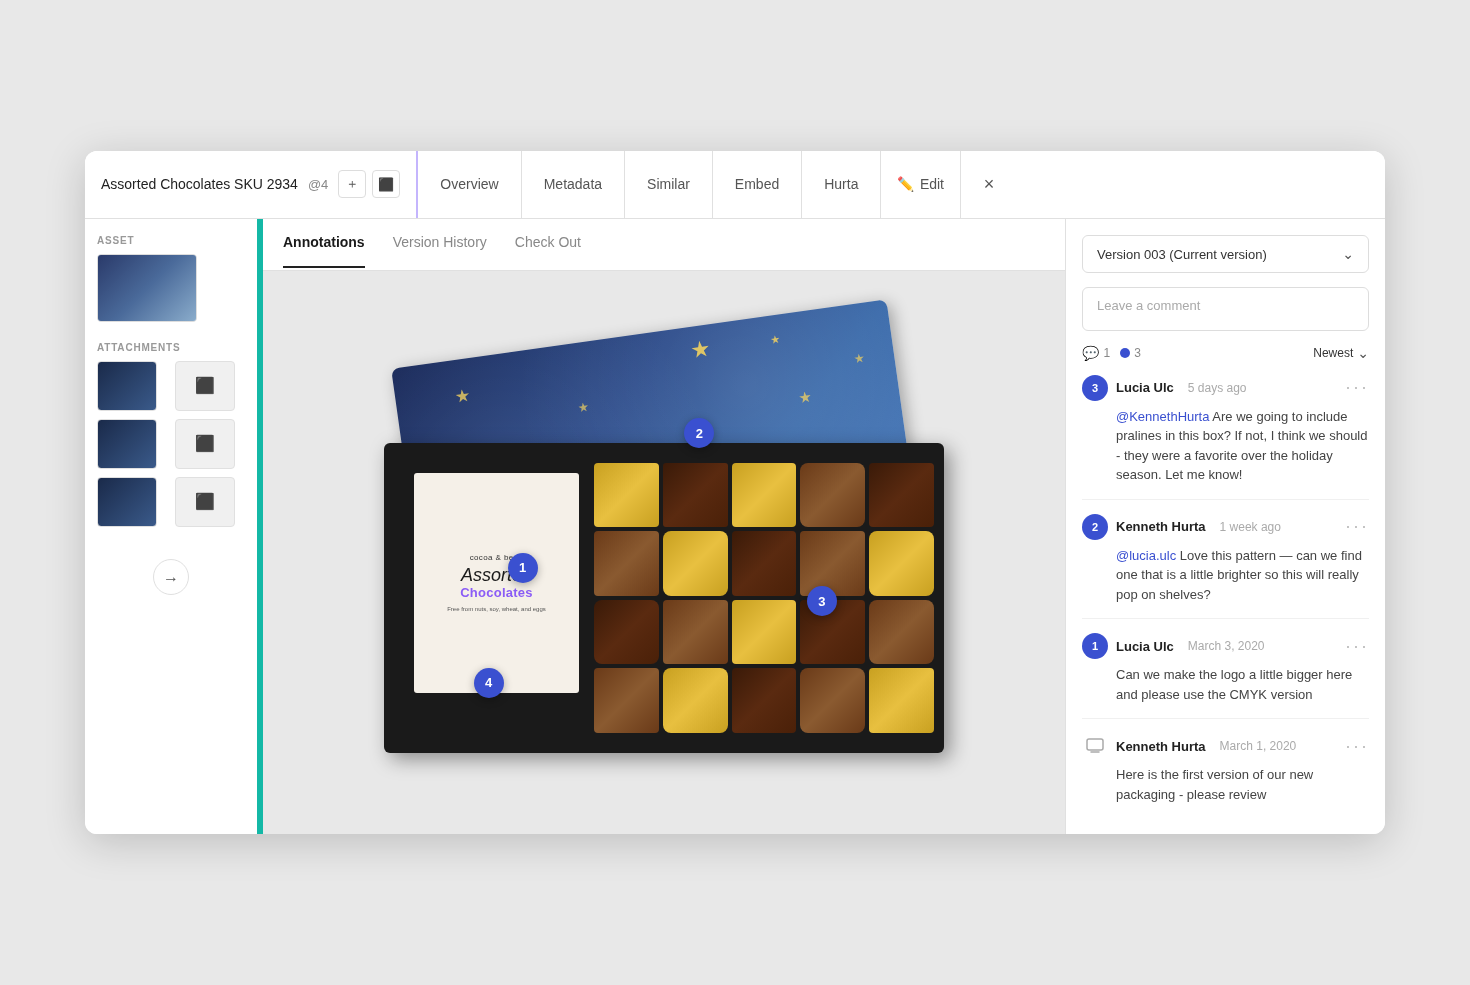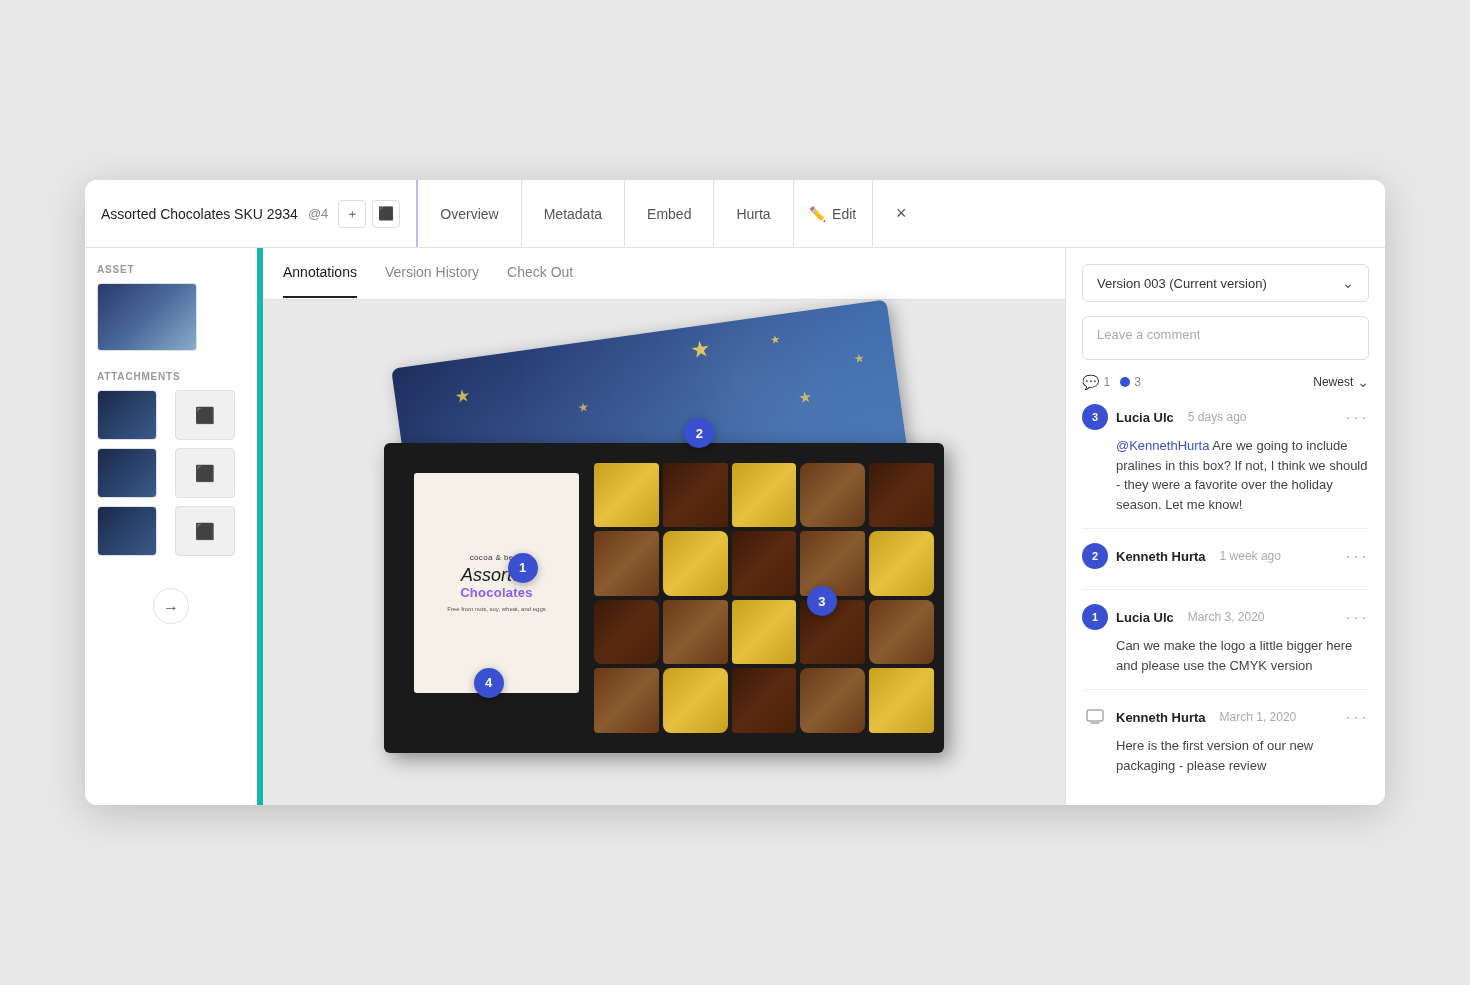--- a/index.html
+++ b/index.html
@@ -211,21 +211,21 @@
     }
     .sub-tab {
       font-size: 14px;
       color: #888;
       cursor: pointer;
       padding-bottom: 4px;
       position: relative;
     }
     .sub-tab.active {
       color: #1a1a1a;
-      font-weight: 400;
+      font-weight: 700;
     }
     .sub-tab.active::after {
       content: '';
       position: absolute;
       bottom: -14px;
       left: 0;
       right: 0;
       height: 2px;
       background: #222;
     }
@@ -508,20 +508,23 @@
         <div class="icon-btn">＋</div>
         <div class="icon-btn">⬛</div>
       </div>
     </div>
     <div class="nav-tabs">
       <div class="nav-tab">
         <span>Overview</span>
       </div>
       <div class="nav-tab">
         <span>Metadata</span>
+      </div>
+      <div class="nav-tab">
+        <span>Similar</span>
       </div>
       <div class="nav-tab">
         <span>Embed</span>
       </div>
       <div class="nav-tab">
         <span>Hurta</span>
       </div>
       <div class="nav-tab-edit">
         <span>✏️</span>
         <span>Edit</span>
@@ -667,20 +670,24 @@
 
         <div class="comment-item">
           <div class="comment-header">
             <div class="comment-author">
               <div class="avatar avatar-blue">2</div>
               <span class="comment-author-name">Kenneth Hurta</span>
               <span class="comment-time">1 week ago</span>
             </div>
             <span class="comment-more">···</span>
           </div>
+          <div class="comment-body">
+            <span class="comment-mention">@lucia.ulc</span>
+            <span> Love this pattern — can we find one that is a little brighter so this will really pop on shelves?</span>
+          </div>
         </div>
 
         <div class="comment-item">
           <div class="comment-header">
             <div class="comment-author">
               <div class="avatar avatar-blue">1</div>
               <span class="comment-author-name">Lucia Ulc</span>
               <span class="comment-time">March 3, 2020</span>
             </div>
             <span class="comment-more">···</span>

